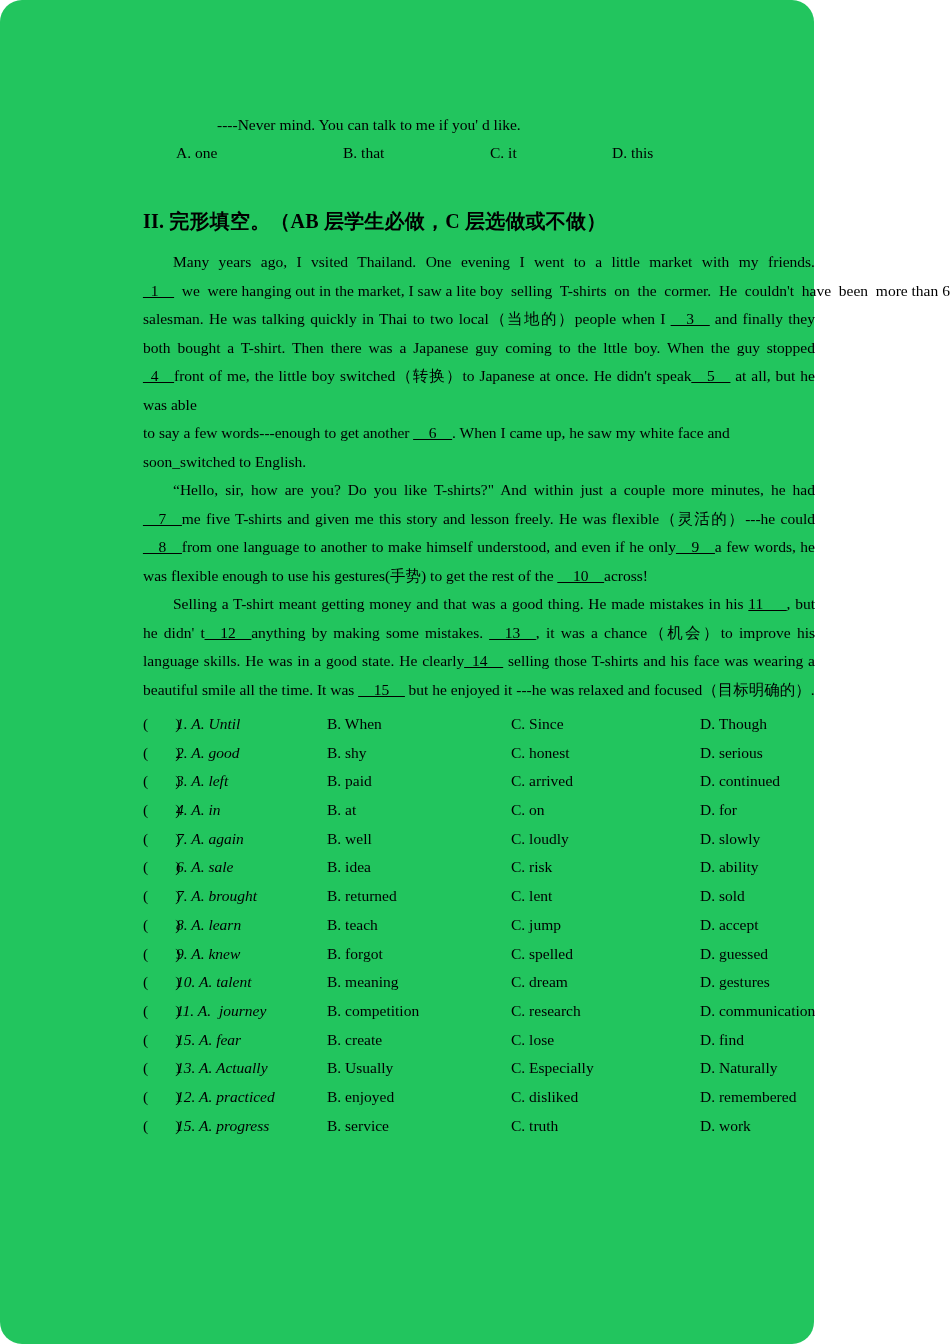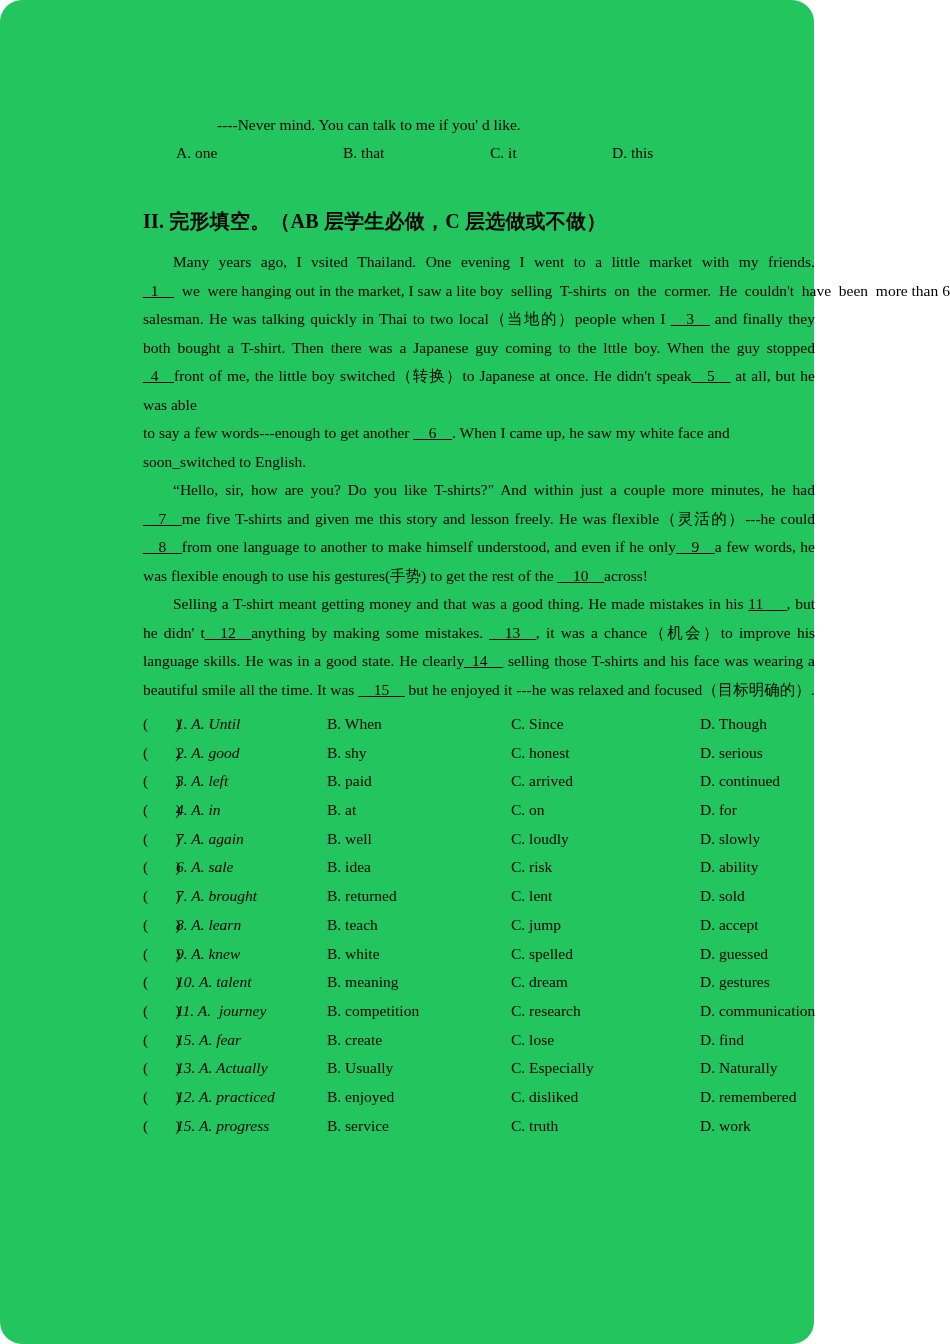--- a/index.html
+++ b/index.html
@@ -187,21 +187,21 @@
         <div class="choice-row">
           <span class="cell c-paren">(       )</span>
           <span class="cell c-a">8. A. learn</span>
           <span class="cell c-b">B. teach</span>
           <span class="cell c-c">C. jump</span>
           <span class="cell c-d">D. accept</span>
         </div>
         <div class="choice-row">
           <span class="cell c-paren">(       )</span>
           <span class="cell c-a">9. A. knew</span>
-          <span class="cell c-b">B. white</span>
+          <span class="cell c-b">B. forgot</span>
           <span class="cell c-c">C. spelled</span>
           <span class="cell c-d">D. guessed</span>
         </div>
         <div class="choice-row">
           <span class="cell c-paren">(       )</span>
           <span class="cell c-a">10. A. talent</span>
           <span class="cell c-b">B. meaning</span>
           <span class="cell c-c">C. dream</span>
           <span class="cell c-d">D. gestures</span>
         </div>

